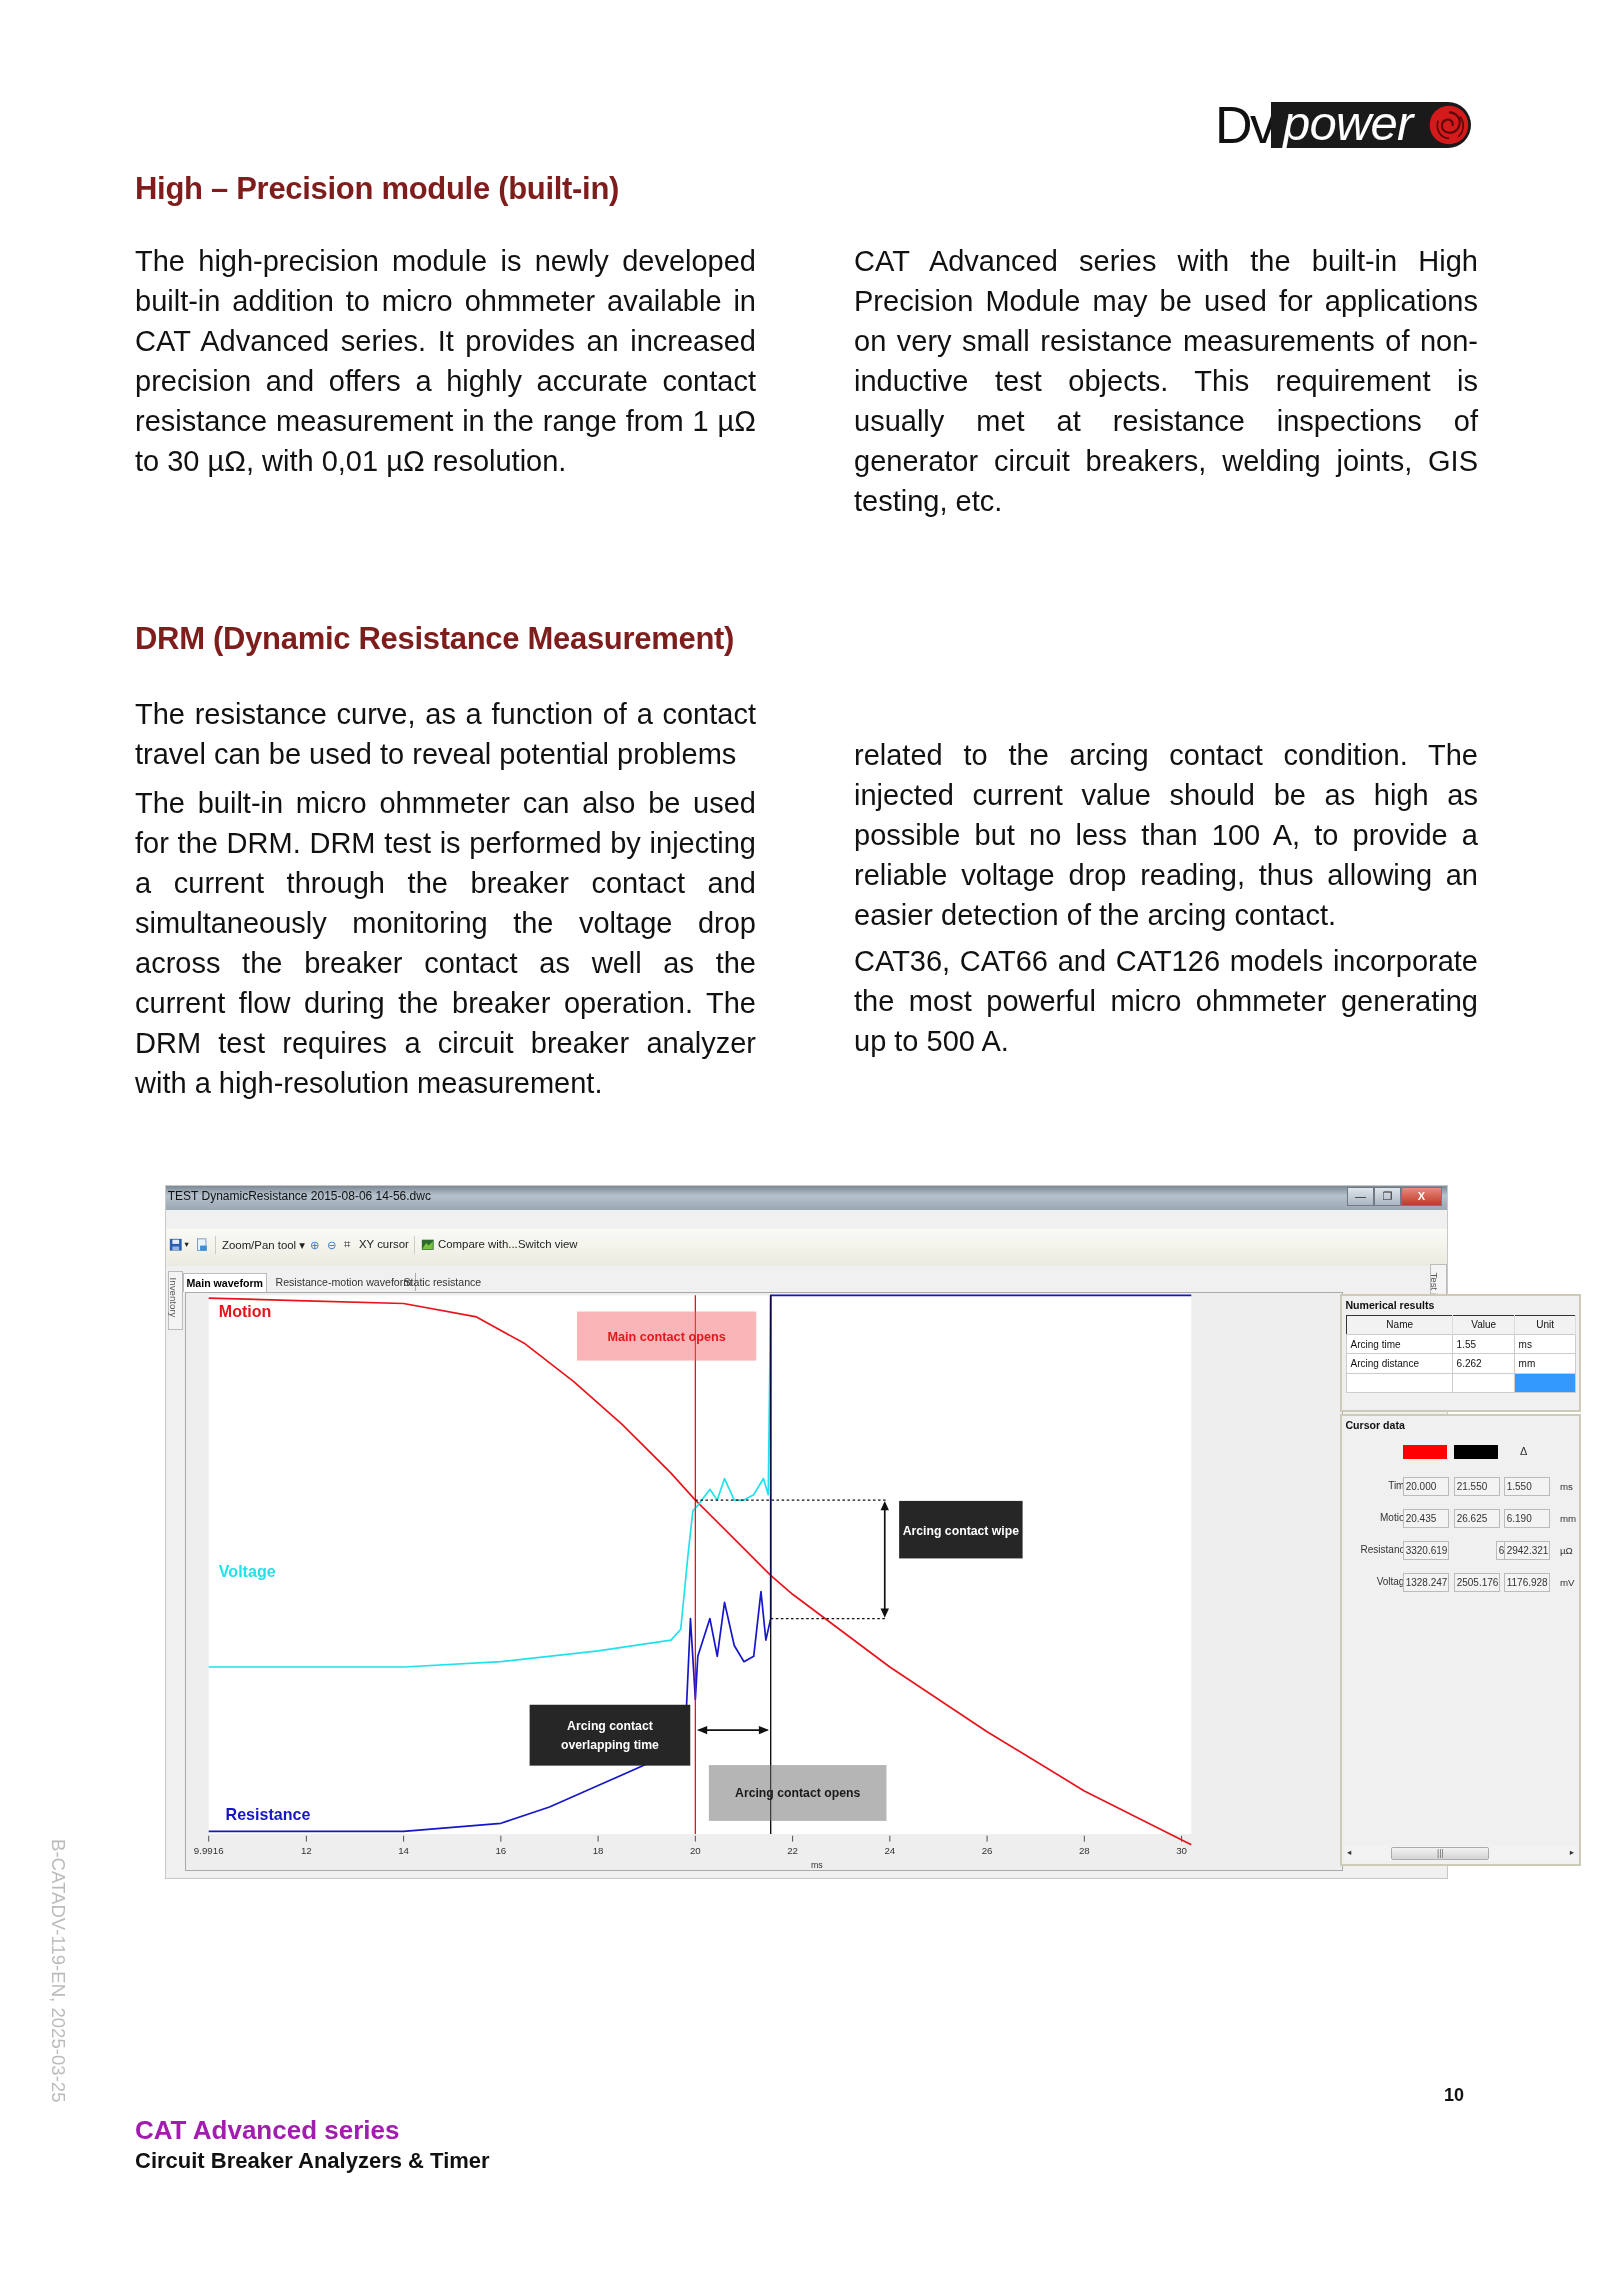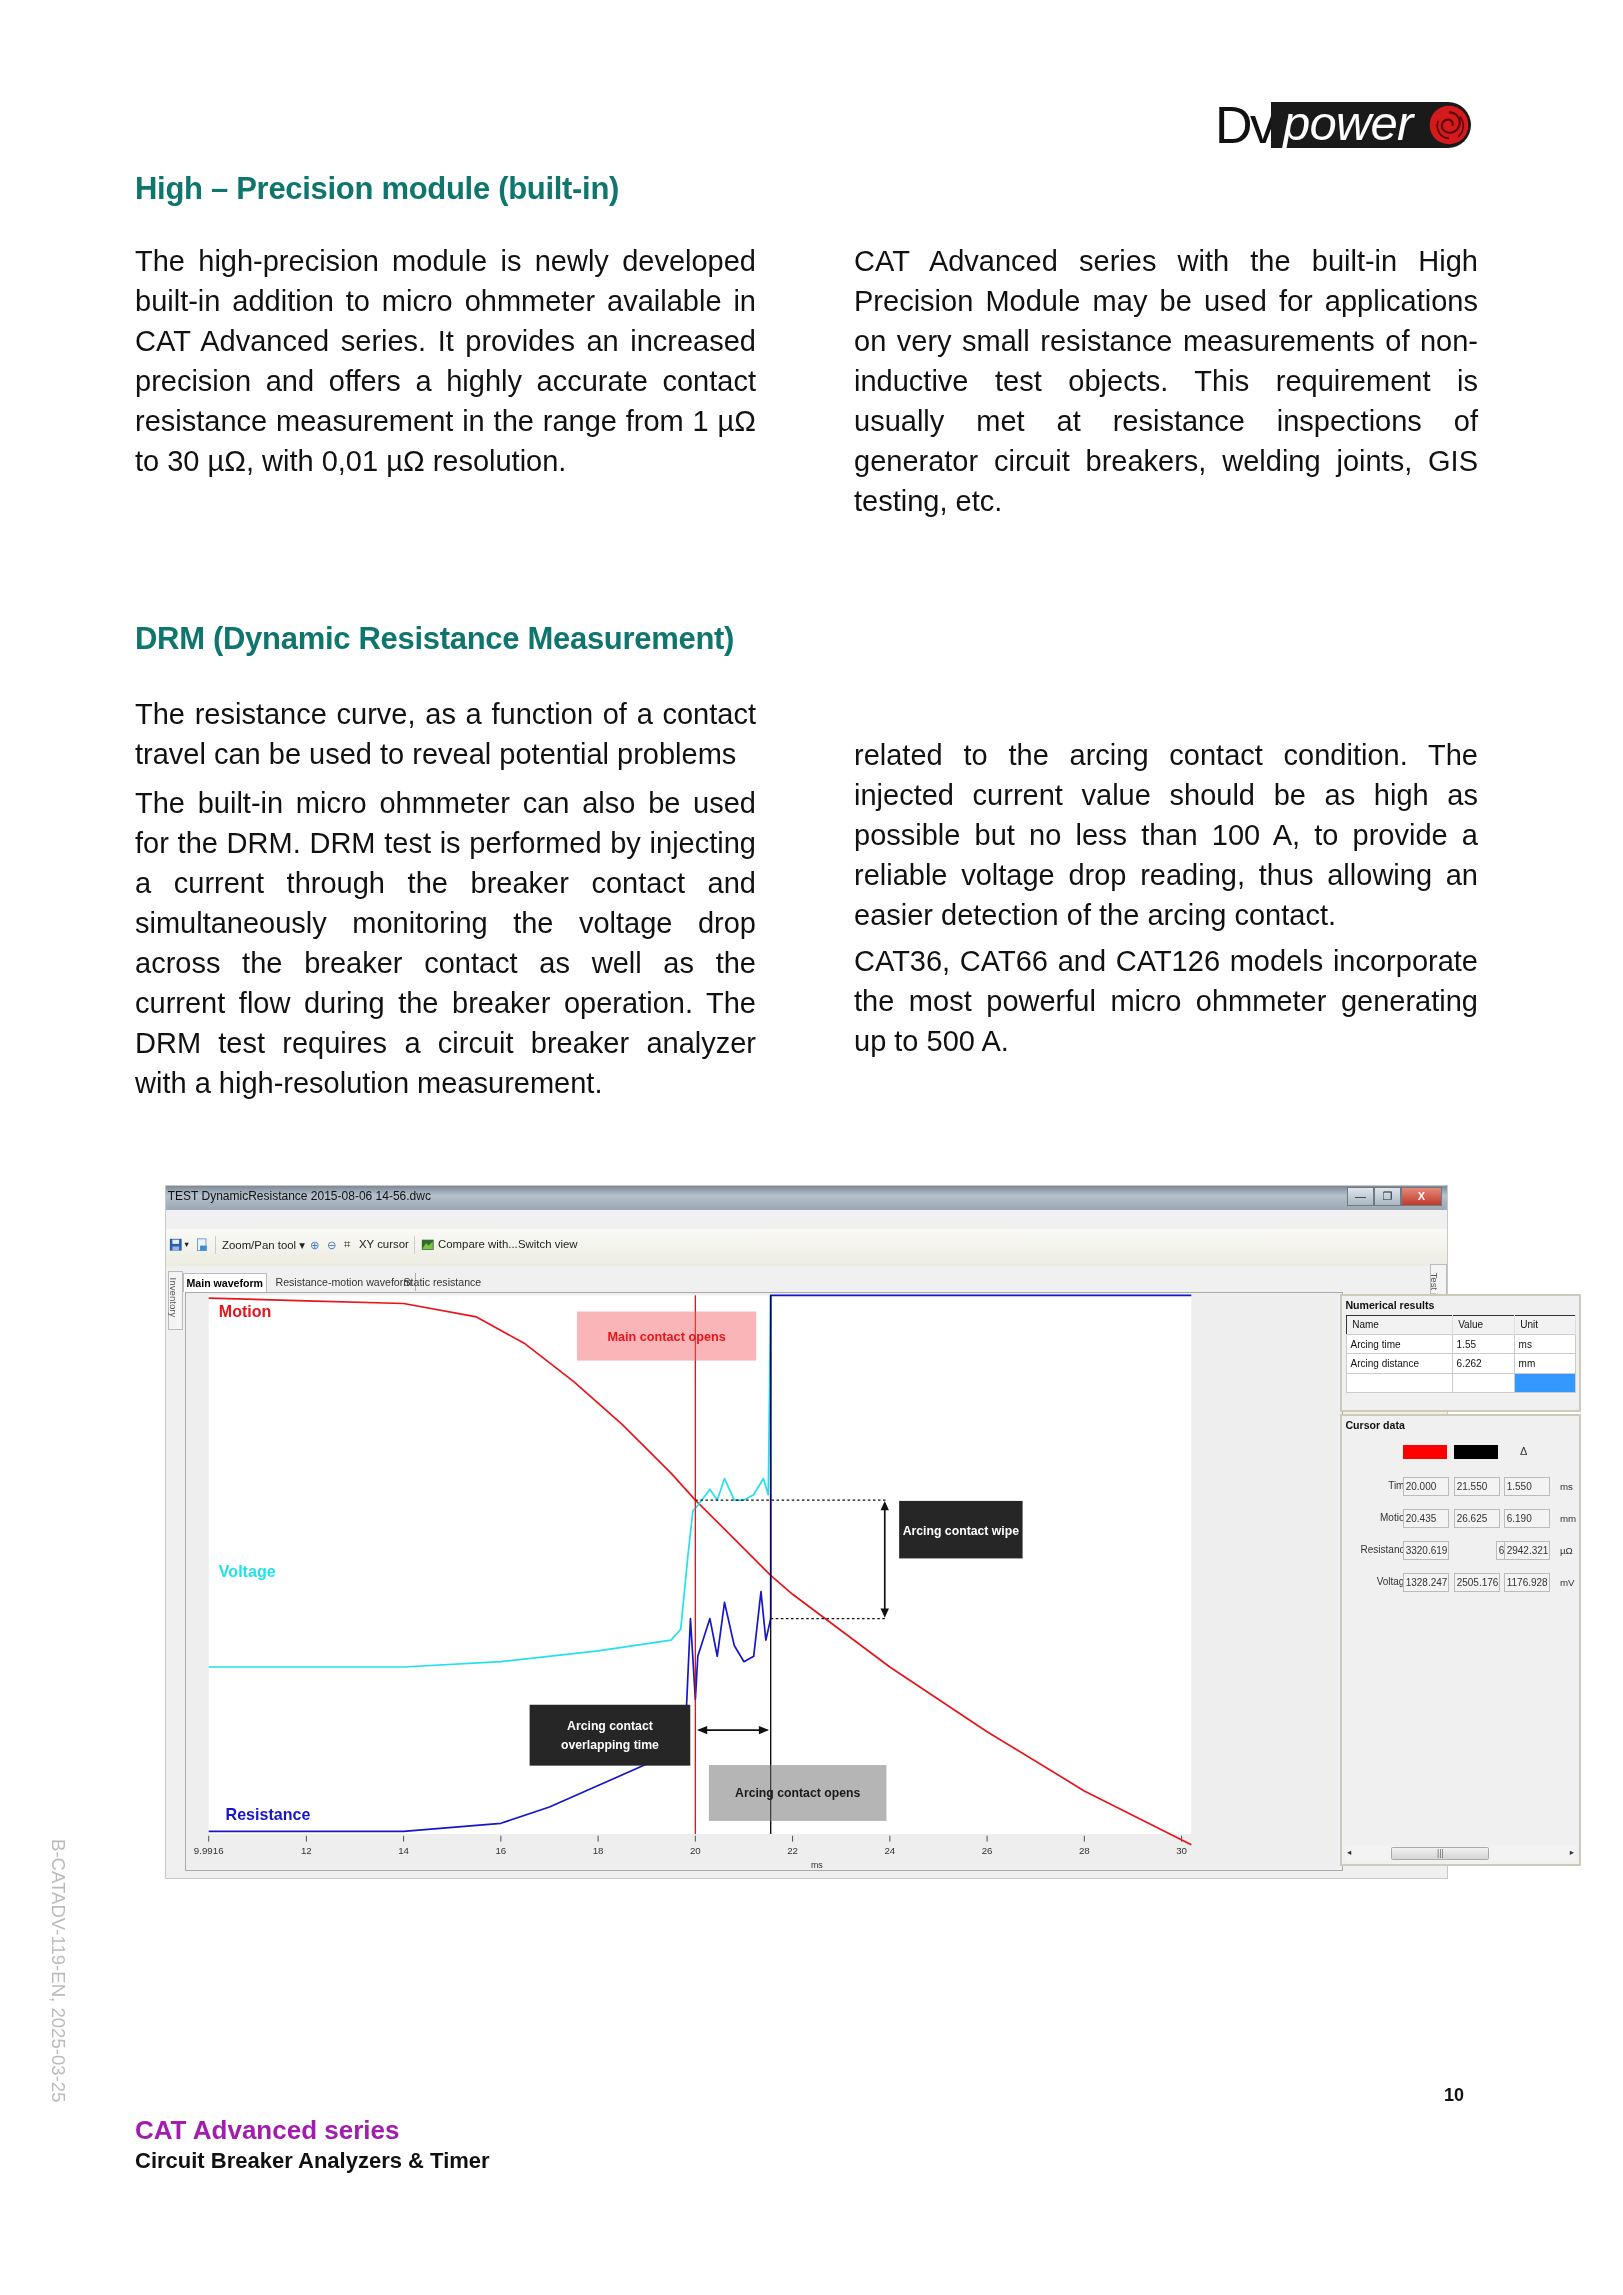--- a/index.html
+++ b/index.html
@@ -3,21 +3,21 @@
 <meta charset="utf-8">
 <style>
   html, body { margin:0; padding:0; background:#fff; }
   body { width:1623px; height:2295px; position:relative; overflow:hidden; font-family:"Liberation Sans", sans-serif; color:#111; }
   .abs { position:absolute; }
   .logo { left:1215px; top:95px; width:264px; height:59px; }
   .logo .dv { position:absolute; left:0; top:1.7px; font-size:52px; font-weight:400; color:#111; letter-spacing:-2.5px; line-height:56px; }
   .logo .pill { position:absolute; left:56px; top:6.8px; width:200px; height:46px; background:#1a1a1a; border-radius:0 23px 23px 0; }
   .logo .pw { position:absolute; left:68px; top:0; font-size:49px; font-style:italic; color:#fff; letter-spacing:-0.8px; line-height:56px; }
   .logo .rose { position:absolute; left:213px; top:8.5px; width:42px; height:42px; }
-  h2 { position:absolute; margin:0; color:#0f766e; font-size:31px; font-weight:700; letter-spacing:-0.3px; }
+  h2 { position:absolute; margin:0; color:#7f1d1d; font-size:31px; font-weight:700; letter-spacing:-0.3px; }
   .para { position:absolute; font-size:29px; line-height:40px; text-align:justify; color:#111; }
   .para p { margin:0; }
   .para p + p { margin-top:8.5px; }
   .side { position:absolute; left:47px; top:1839px; transform-origin:0 0; transform:rotate(90deg) translateY(-100%); font-size:18.6px; color:#bbb; white-space:nowrap; }
   .pageno { position:absolute; left:1444px; top:2085px; font-size:18px; font-weight:700; }
   .foot1 { position:absolute; left:135px; top:2115px; font-size:26px; font-weight:700; color:#a21caf; }
   .foot2 { position:absolute; left:135px; top:2148px; font-size:22px; font-weight:700; color:#111; }
 
   
   .win { position:absolute; left:165px; top:1185px; width:1281px; height:692px; background:#f0f0f0; border:0.8px solid #c8c8c8; }
@@ -36,21 +36,21 @@
   .tab { position:absolute; top:0; height:18px; font-size:10.6px; line-height:18px; padding:0 2.5px; color:#333; white-space:nowrap; }
   .tab.active { background:#fff; border:0.8px solid #bbb; border-bottom:none; font-weight:bold; color:#000; }
   .inv { position:absolute; left:1.7px; top:85px; width:13.5px; height:57px; border:0.8px solid #bbb; background:#f4f4f4; }
   .inv span, .testinfo span { position:absolute; left:-15px; top:20px; transform:rotate(90deg); font-size:9.7px; color:#555; white-space:nowrap; }
   .testinfo { position:absolute; right:0; top:78px; width:15px; height:52px; border:0.8px solid #bbb; background:#f4f4f4; }
   .plotframe { position:absolute; left:19.4px; top:106px; width:1156px; height:577px; border:0.8px solid #aaa; background:#eee; }
   .results { position:absolute; left:1174px; top:108px; width:242px; height:575px; }
   .panel { position:absolute; background:#f0f0f0; border:2.5px solid #cdcbb8; }
   .panel .ptitle { position:absolute; left:3.4px; top:3.4px; font-size:10.6px; font-weight:bold; }
   table.nr { position:absolute; left:4.2px; top:18.6px; width:230px; border-collapse:collapse; background:#fff; border:1.7px solid #333; font-size:10px; }
-  table.nr th { font-weight:normal; text-align:left; padding:1.7px 5px; background:#f2f2f2; border-right:0.8px solid #ddd; height:15px; }
+  table.nr th { font-weight:normal; text-align:center; padding:1.7px 5px; background:#f2f2f2; border-right:0.8px solid #ddd; height:15px; }
   table.nr td { padding:1.7px 3.4px; border:0.8px solid #ccc; height:15px; }
   .cd-row { position:absolute; left:0; width:237px; height:20px; font-size:10px; }
   .cd-row .lab { position:absolute; right:169px; top:3.4px; text-align:right; white-space:nowrap; color:#333; }
   .cd-box { position:absolute; top:0; width:42px; height:17px; border:0.8px solid #bbb; background:#f3f3f3; font-size:10px; line-height:17px; padding-left:1.7px; color:#333; white-space:nowrap; overflow:hidden; }
   .cd-unit { position:absolute; left:218px; top:4.2px; font-size:9.7px; color:#333; }
   .scrollbar { position:absolute; left:3.4px; bottom:3.4px; width:232px; height:15px; background:#f3f3f3; }
   .scrollbar .thumb { position:absolute; left:46px; top:1.7px; width:96px; height:11px; border:0.8px solid #aaa; border-radius:1.7px; background:linear-gradient(#f2f2f2,#d4d4d4); font-size:8.5px; text-align:center; line-height:11px; color:#666; }
   .scrollbar .arr { position:absolute; top:1.7px; font-size:8.5px; color:#333; }
   svg text { font-family:"Liberation Sans", sans-serif; }
 </style>

